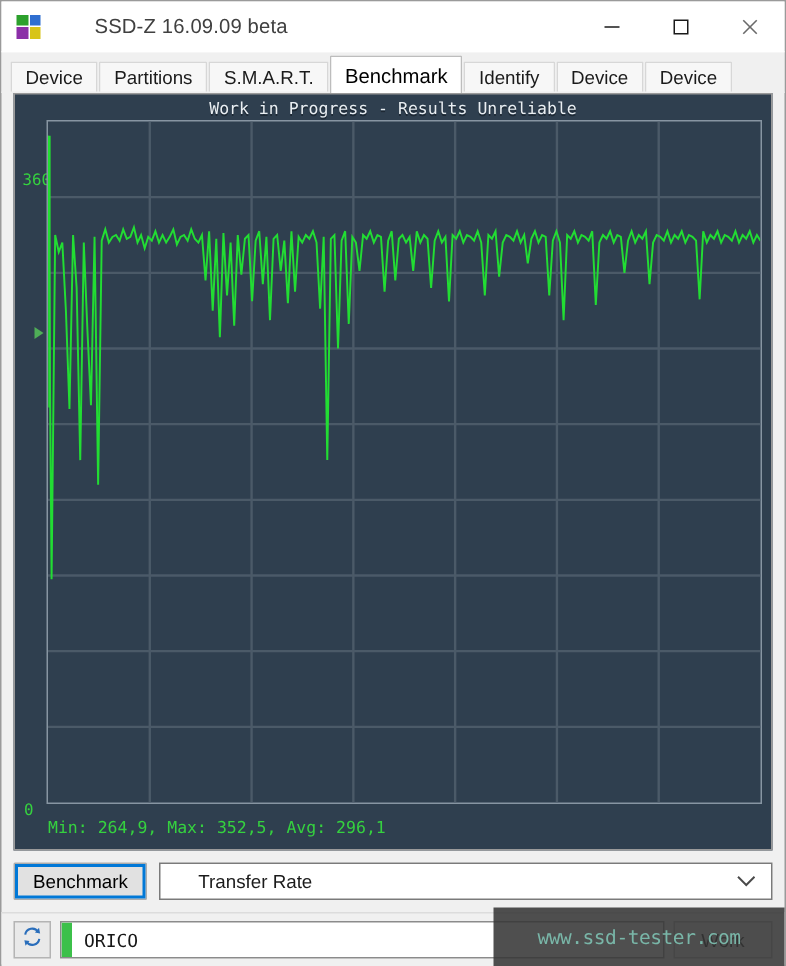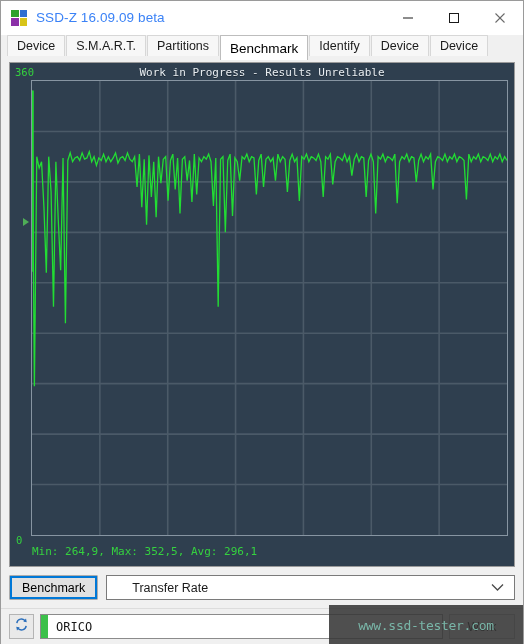--- a/index.html
+++ b/index.html
@@ -26,33 +26,34 @@
     width:16px;height:16px;margin-left:10px;margin-right:9px;
     display:grid;grid-template-columns:1fr 1fr;grid-template-rows:1fr 1fr;
     gap:1px;flex:0 0 16px;
   }
   .app-icon i{display:block;}
   .ai1{background:#2ca02c;}
   .ai2{background:#2f6fd0;}
   .ai3{background:#8b2fa8;}
   .ai4{background:#d8c418;}
   .title-text{
-    font-size:13.5px;color:#3b82f6;letter-spacing:.1px;
+    font-size:13.5px;color:#404040;letter-spacing:.1px;
     white-space:nowrap;
+    margin-left:27px;
   }
   .winbtns{margin-left:auto;display:flex;height:33px;}
   .winbtn{
     width:46px;height:33px;display:flex;align-items:center;justify-content:center;
     color:#1a1a1a;
   }
   .winbtn svg{display:block;}
   
   .tabstrip{
     flex:0 0 27px;height:27px;background:#f0f0f0;
-    display:flex;
+    display:flex;align-items:flex-end;
     padding-left:6px;box-sizing:border-box;
     position:relative;
   }
   .tabstrip:after{
     content:"";position:absolute;left:0;right:0;bottom:0;height:1px;background:#f0f0f0;
   }
   .tab{
     height:21px;line-height:21px;
     padding:0 9px;margin-right:1px;
     font-size:12.5px;color:#1b1b1b;
@@ -88,21 +89,21 @@
     position:absolute;left:0;right:0;top:3px;
     text-align:center;
     font-family:"DejaVu Sans Mono","Liberation Mono",monospace;
     font-size:11px;color:#e9eef2;
     letter-spacing:0px;
     text-shadow:0 1px 0 #1d2833;
   }
   .axis-label{
     position:absolute;
     font-family:"DejaVu Sans Mono","Liberation Mono",monospace;
-    font-size:10.5px;color:#35d13f;
+    font-size:10.5px;color:#35d13f;margin-top:48px;
   }
   .axis-top{left:5px;top:3px;}
   .axis-bottom{left:6px;bottom:20px;}
   .plot{
     position:absolute;
     left:21px;top:17px;right:6px;bottom:30px;
     border:1px solid #8795a2;
     box-sizing:border-box;
     overflow:hidden;
   }
@@ -228,22 +229,22 @@
         <svg width="12" height="12" viewBox="0 0 12 12">
             <line x1="1.5" y1="1.5" x2="10.5" y2="10.5" stroke="#6a6a6a" stroke-width="1.1"></line>
             <line x1="10.5" y1="1.5" x2="1.5" y2="10.5" stroke="#6a6a6a" stroke-width="1.1"></line>
           </svg>
       </div>
     </div>
   </div>
 
   <div class="tabstrip">
     <div class="tab">Device</div>
+    <div class="tab">Partitions</div>
     <div class="tab">S.M.A.R.T.</div>
-    <div class="tab">Partitions</div>
     <div class="tab active">Benchmark</div>
     <div class="tab">Identify</div>
     <div class="tab">Device</div>
     <div class="tab">Device</div>
   </div>
 
   <div class="chartwrap">
     <div class="chart-title">Work in Progress - Results Unreliable</div>
     <div class="axis-label axis-top">360</div>
     <div class="axis-label axis-bottom">0</div>

